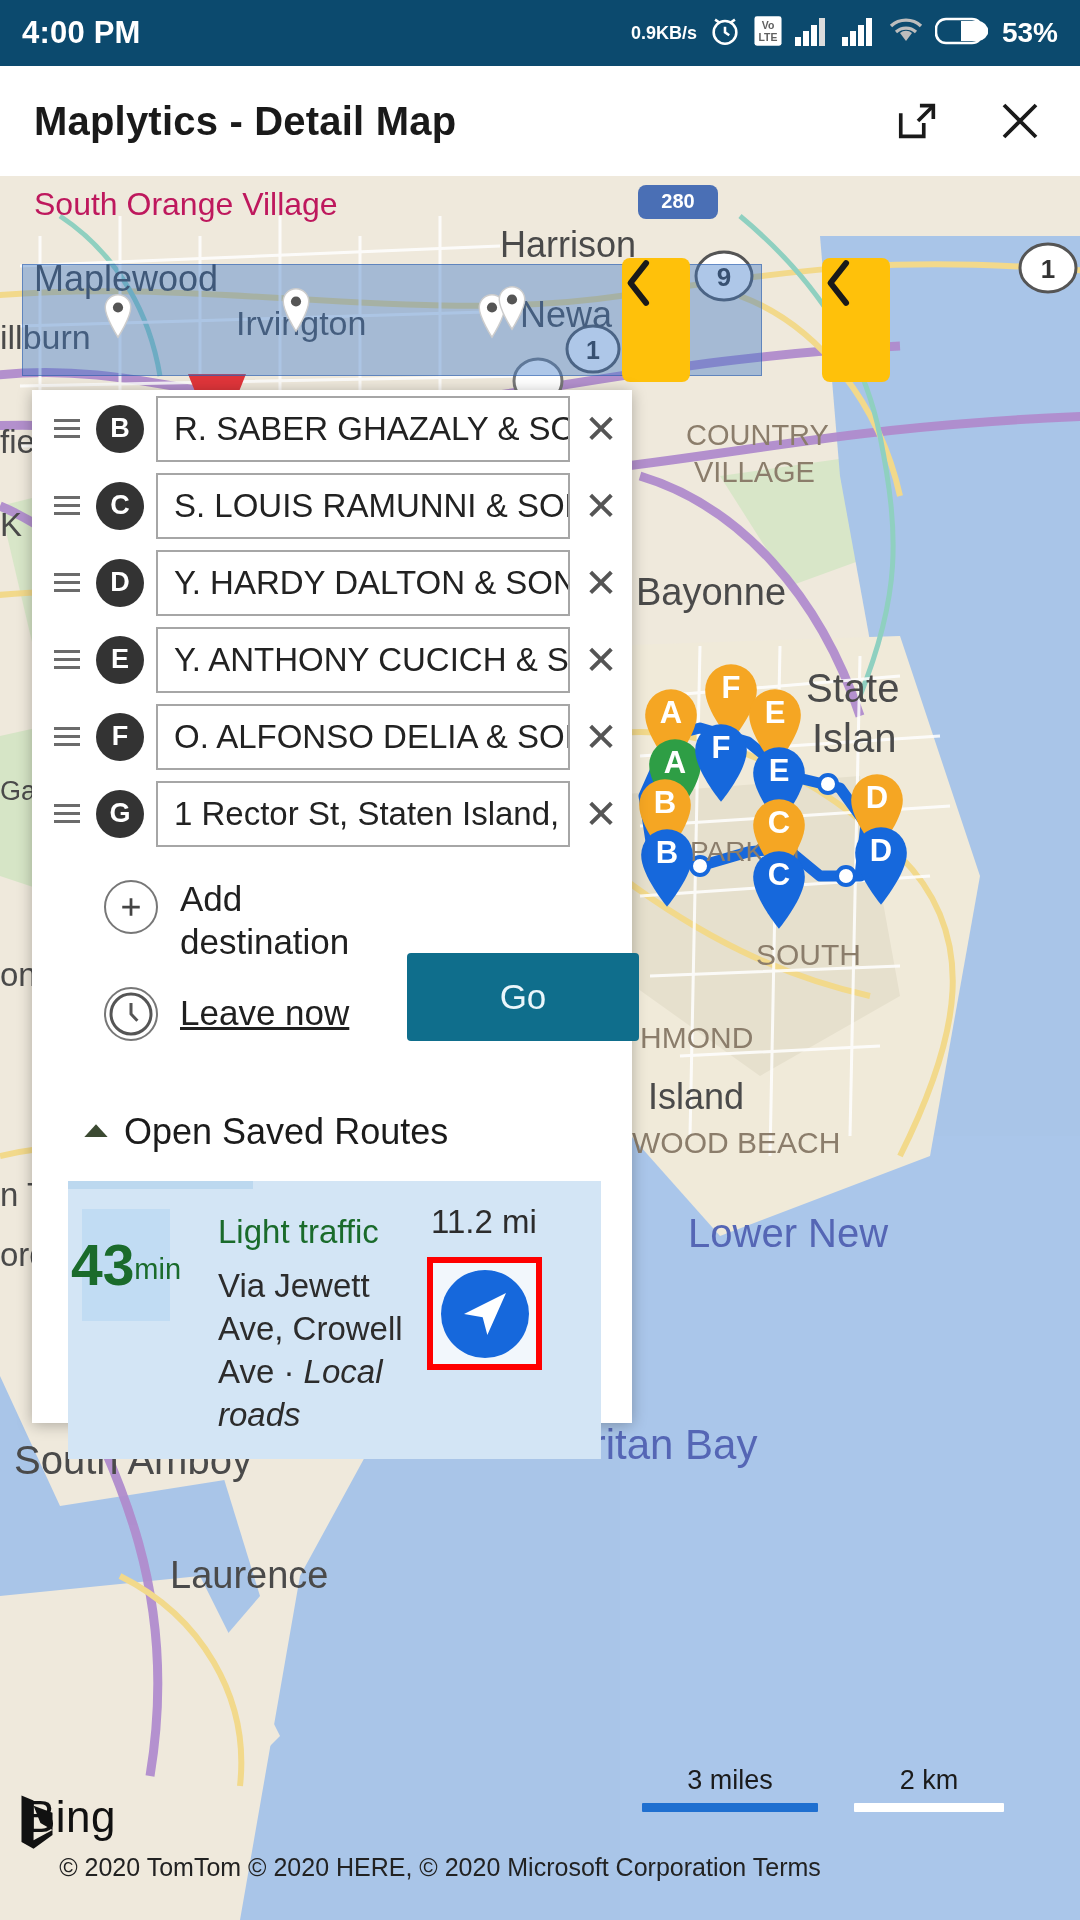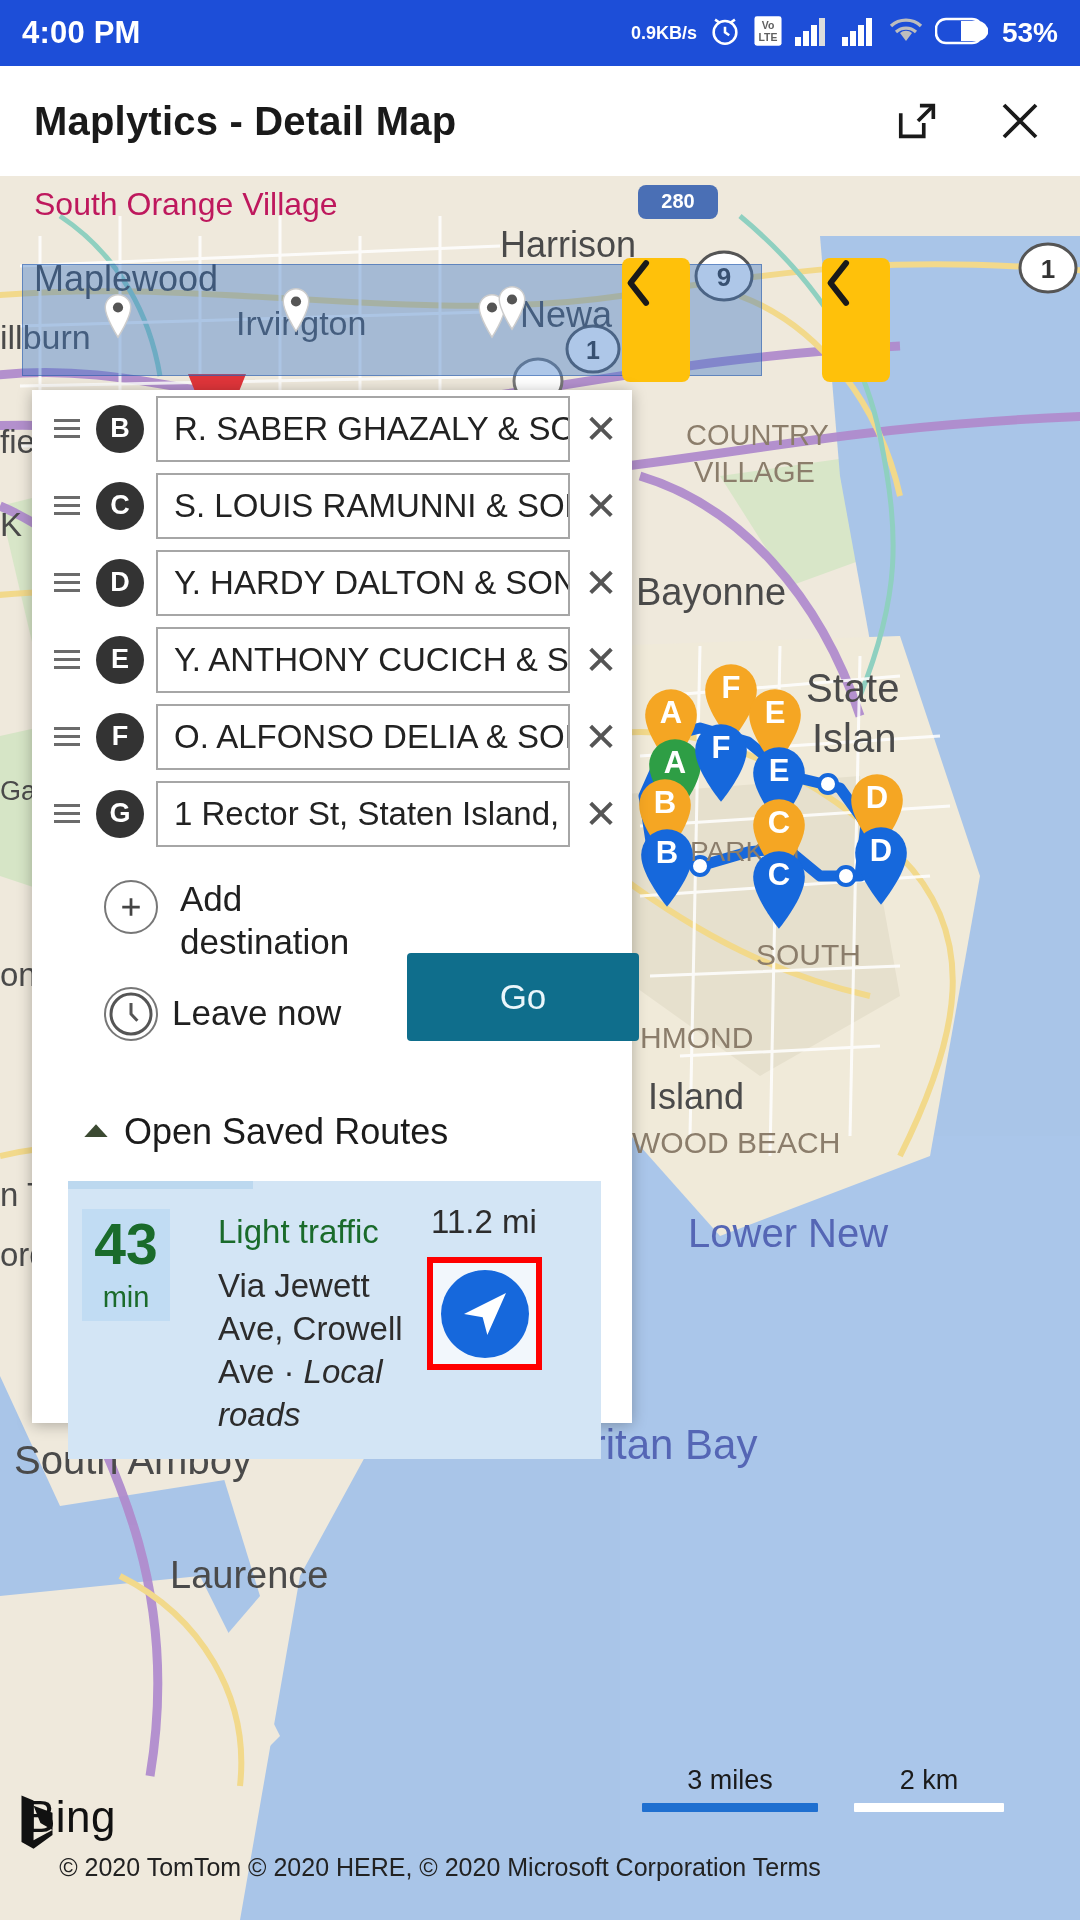--- a/index.html
+++ b/index.html
@@ -6,21 +6,21 @@
   html, body {
     width: 1080px; height: 1920px;
     font-family: "Liberation Sans", sans-serif;
     overflow: hidden; background: #ffffff;
   }
   #root { position: relative; width: 1080px; height: 1920px; overflow: hidden; }
 
   
   .statusbar {
     position: absolute; top: 0; left: 0; width: 1080px; height: 66px;
-    background: #1d4ed8; color: #ffffff;
+    background: #0c4a6e; color: #ffffff;
     display: flex; align-items: center; padding: 0 22px;
   }
   .sb-time { font-size: 31px; font-weight: bold; letter-spacing: .2px; }
   .sb-right { margin-left: auto; display: flex; align-items: center; gap: 11px; }
   .sb-net { font-size: 18px; font-weight: bold; }
   .sb-battpct { font-size: 28px; font-weight: bold; margin-left: 2px; }
   .ico { display: inline-block; }
 
   
   .appbar {
@@ -89,42 +89,42 @@
 
   .addrow { display:flex; align-items: flex-start; margin: 26px 0 0 72px; }
   .circle-btn {
     width: 54px; height: 54px; border-radius: 50%; border: 2px solid #777;
     display:flex; align-items:center; justify-content:center; flex:0 0 auto;
     margin-top: 2px;
   }
   .addrow-label { font-size: 35px; color: #202020; margin-left: 22px; line-height: 1.22; max-width: 210px;}
 
   .leaverow { display:flex; align-items:center; margin: 22px 0 0 72px; position: relative;}
-  .leave-label { font-size: 35px; color: #202020; margin-left: 14px; }
+  .leave-label { font-size: 35px; color: #202020; margin-left: 22px; text-decoration: underline; }
   .go-btn {
     position:absolute; left: 303px; top: -32px; width: 232px; height: 88px;
     background: #0f6e8c; color:#eaf6fb; border: none; border-radius: 4px;
     font-size: 35px; font-family: "Liberation Sans", sans-serif; cursor:pointer;
     display:flex; align-items:center; justify-content:center;
   }
 
   .savedrow { display:flex; align-items:center; margin: 70px 0 0 50px; cursor:pointer;}
   .saved-label { font-size: 36px; color: #1b1b1b; margin-left: 14px; }
 
   .routecard {
     margin: 28px 0 0 36px; width: 533px; height: 278px;
     background: #d3e5f5; position: relative; display:flex;
   }
   .routecard::before{
     content:""; position:absolute; left:0; top:0; width: 185px; height: 8px;
     background:#bcd8ef;
   }
   .rc-time {
     width: 88px; margin: 28px 0 0 14px; background:#c1dcf3; height: 112px;
-    display:flex; flex-direction:column; align-items:center; justify-content:center;
+    display:flex; align-items:center; justify-content:center;
   }
   .rc-min-num { font-size: 57px; font-weight: bold; color:#1a6b2b; line-height:1;}
   .rc-min-unit { font-size: 29px; color:#1a6b2b; margin-top: 8px;}
   .rc-mid { margin: 32px 0 0 48px; width: 195px; }
   .rc-traffic { font-size: 33px; color: #1a6b2b; }
   .rc-via { font-size: 33px; color:#2c2c2c; line-height: 1.3; margin-top: 14px;}
   .rc-via em { font-style: italic; }
   .rc-right { margin: 22px 0 0 18px; width: 160px; position: relative;}
   .rc-dist { font-size: 33px; color:#2c2c2c; text-align:left; }
   .nav-hl {

